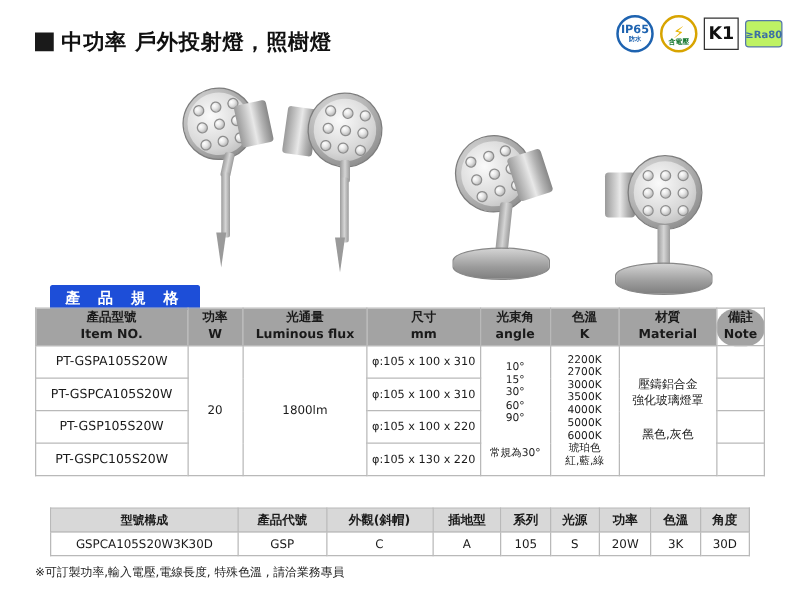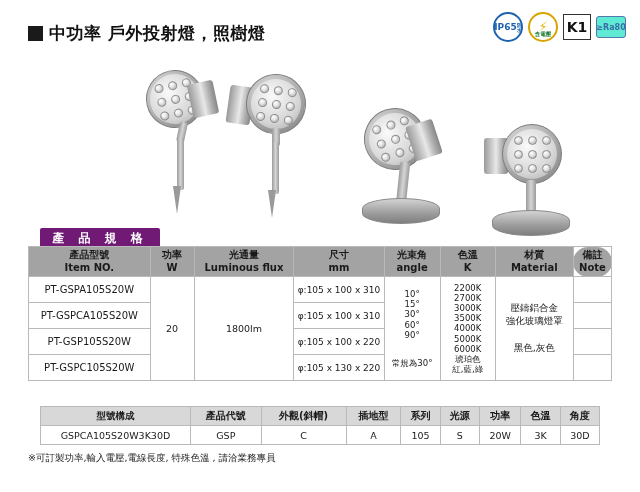--- a/index.html
+++ b/index.html
@@ -39,21 +39,21 @@
   .badges {
     position: absolute;
     right: 14px; top: 12px;
     display: flex; align-items: center; gap: 5px;
   }
   .badge-ip {
     width: 30px; height: 30px;
     border-radius: 50%;
     background: #ffffff;
     border: 2px solid #1e63b0;
-    display: flex; flex-direction: row;
+    display: flex; flex-direction: column;
     align-items: center; justify-content: center;
     color: #1e63b0;
     line-height: 1;
   }
   .badge-ip .ip-main { font-size: 9px; font-weight: bold; }
   .badge-ip .ip-sub { font-size: 5px; font-weight: bold; margin-top: 1px; }
   .badge-ce {
     width: 30px; height: 30px;
     border-radius: 50%;
     background: #ffffff;
@@ -76,21 +76,21 @@
     display: flex; align-items: center; justify-content: center;
     font-size: 14px; font-weight: bold; color: #111;
     background: #fff;
   }
   .badge-ra {
     width: 30px; height: 22px;
     border: 1.5px solid #5577aa;
     border-radius: 3px;
     display: flex; align-items: center; justify-content: center;
     font-size: 8px; font-weight: bold; color: #3b6ea5;
-    background: #5eead4;
+    background: #bef264;
   }
 
   
   .images { position: absolute; left: 0; top: 48px; width: 640px; height: 175px; }
 
   .lamp { position: absolute; }
 
   
   .head {
     position: absolute;
@@ -140,21 +140,21 @@
     border-radius: 50% / 40%;
     background: linear-gradient(to bottom, #d3d3d3, #9c9c9c 60%, #7f7f7f 100%);
     border: 1px solid #888;
   }
 
   
   .sec-header {
     position: absolute;
     left: 40px; top: 228px;
     width: 120px; height: 20px;
-    background: #701a75;
+    background: #1d4ed8;
     color: #fff;
     font-size: 12px; font-weight: bold;
     letter-spacing: 5px;
     display: flex; align-items: center; justify-content: center;
     border-radius: 2px 2px 0 0;
     text-align: center;
   }
 
   
   table { border-collapse: collapse; }

